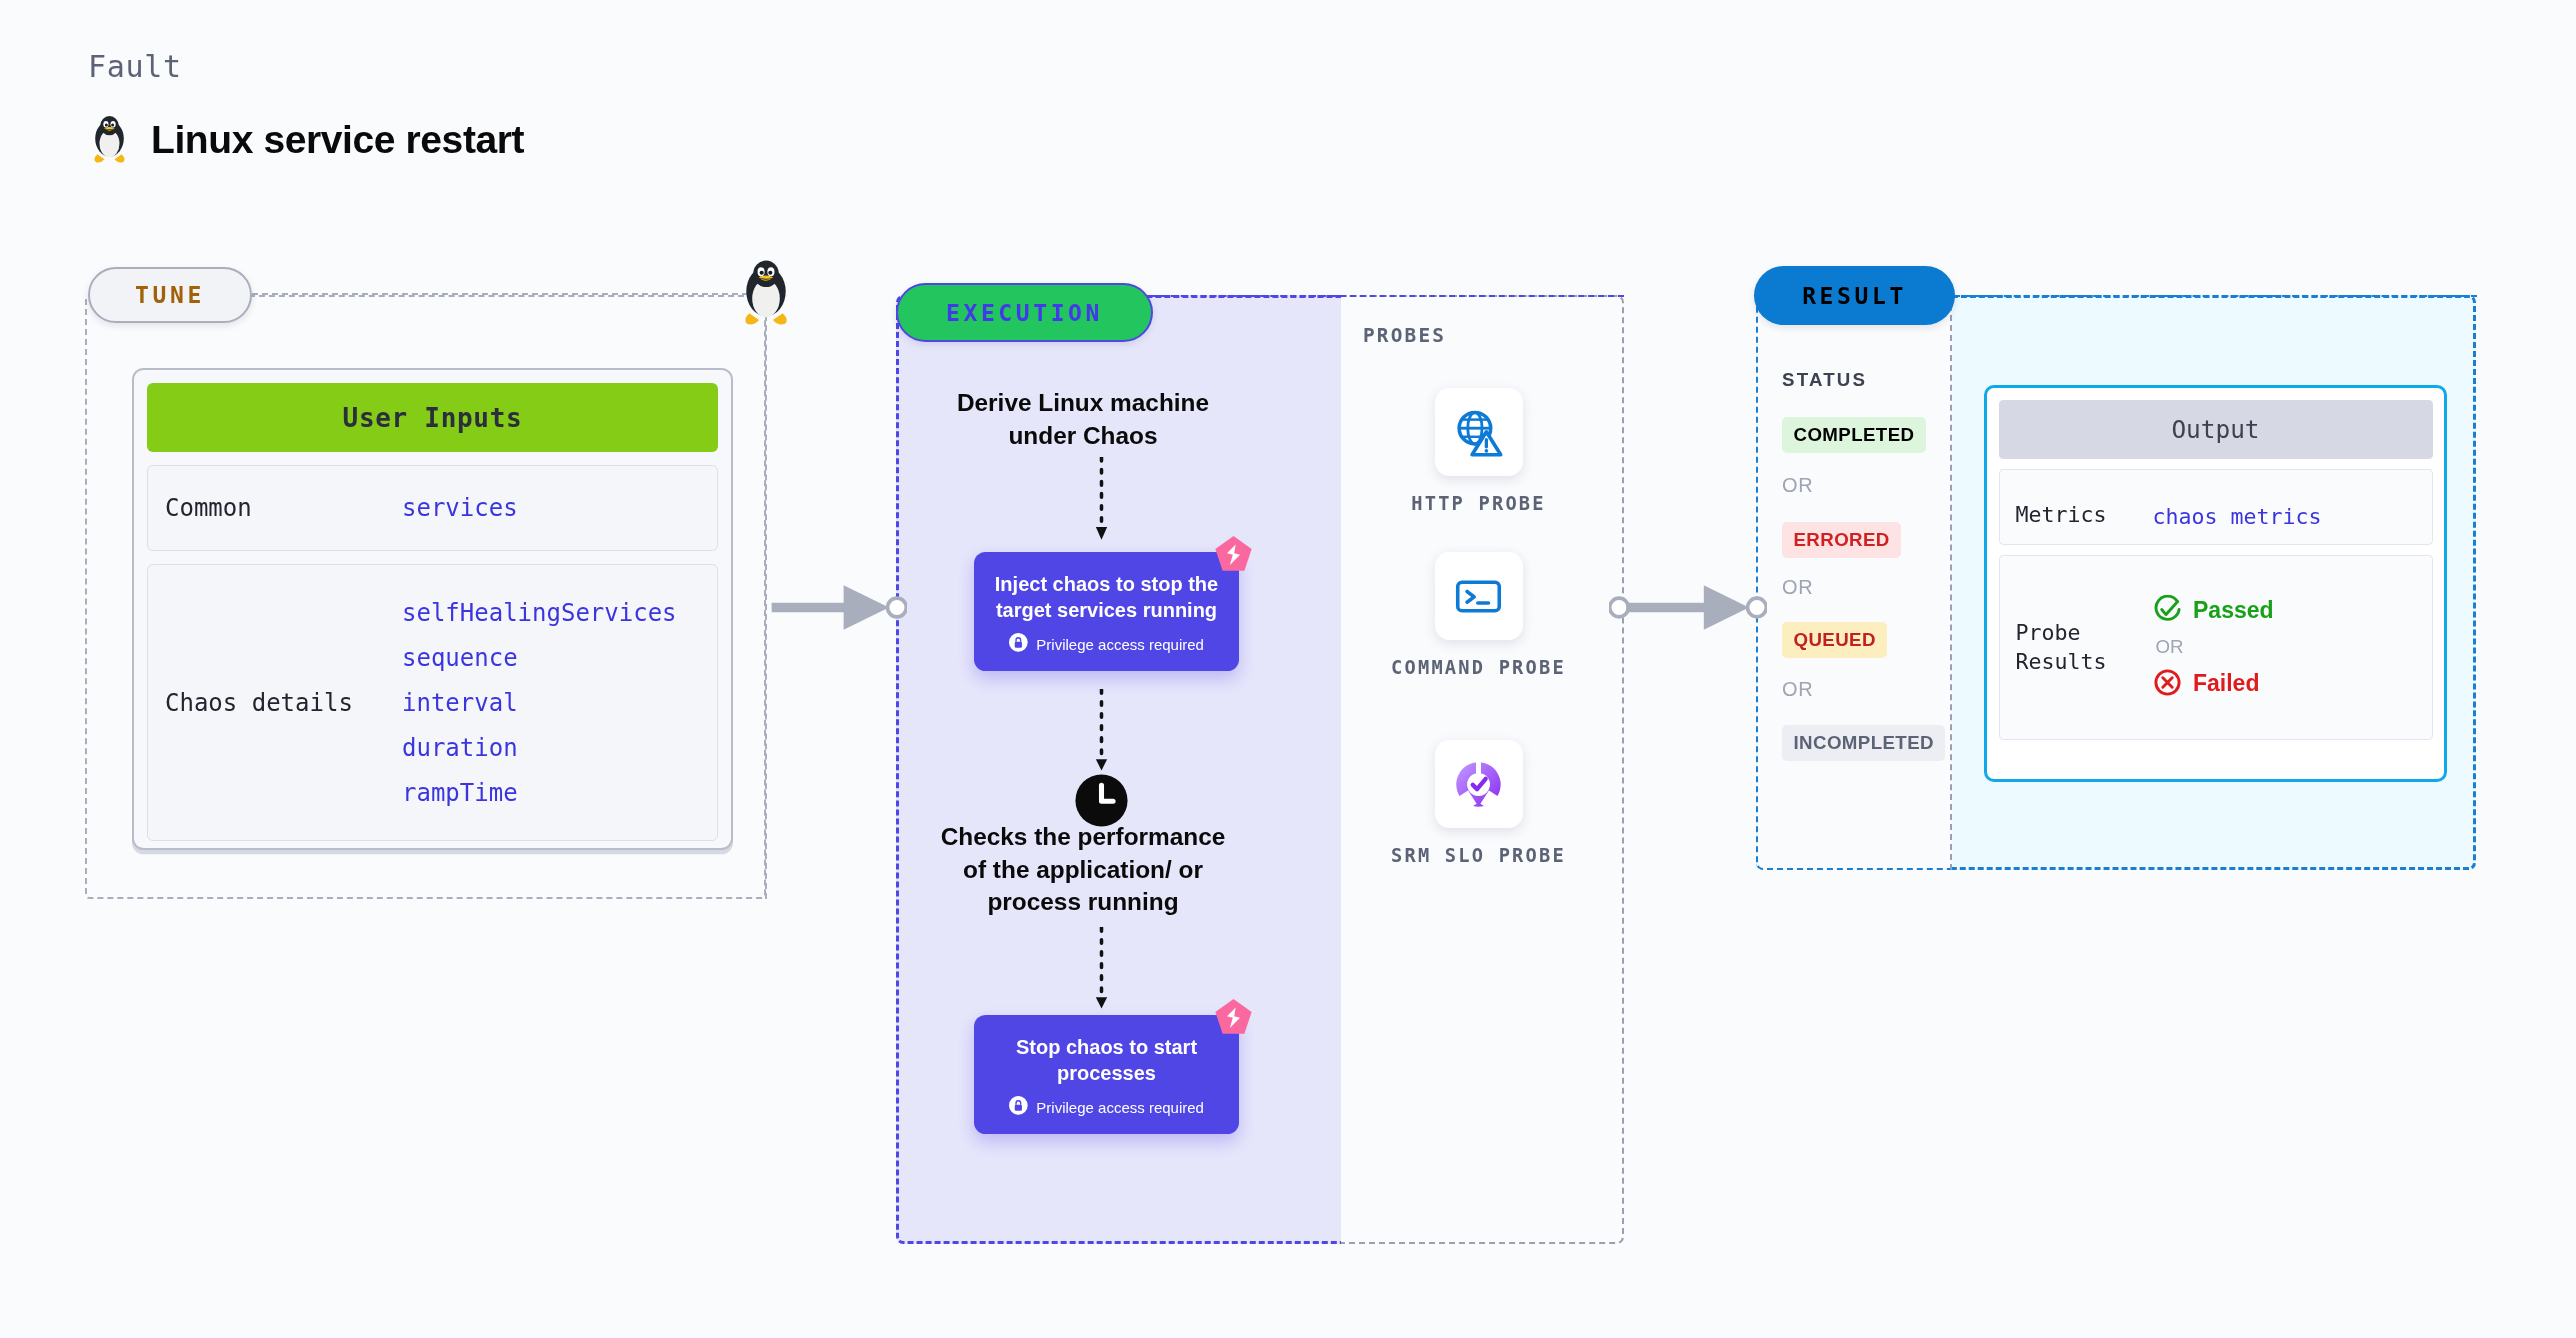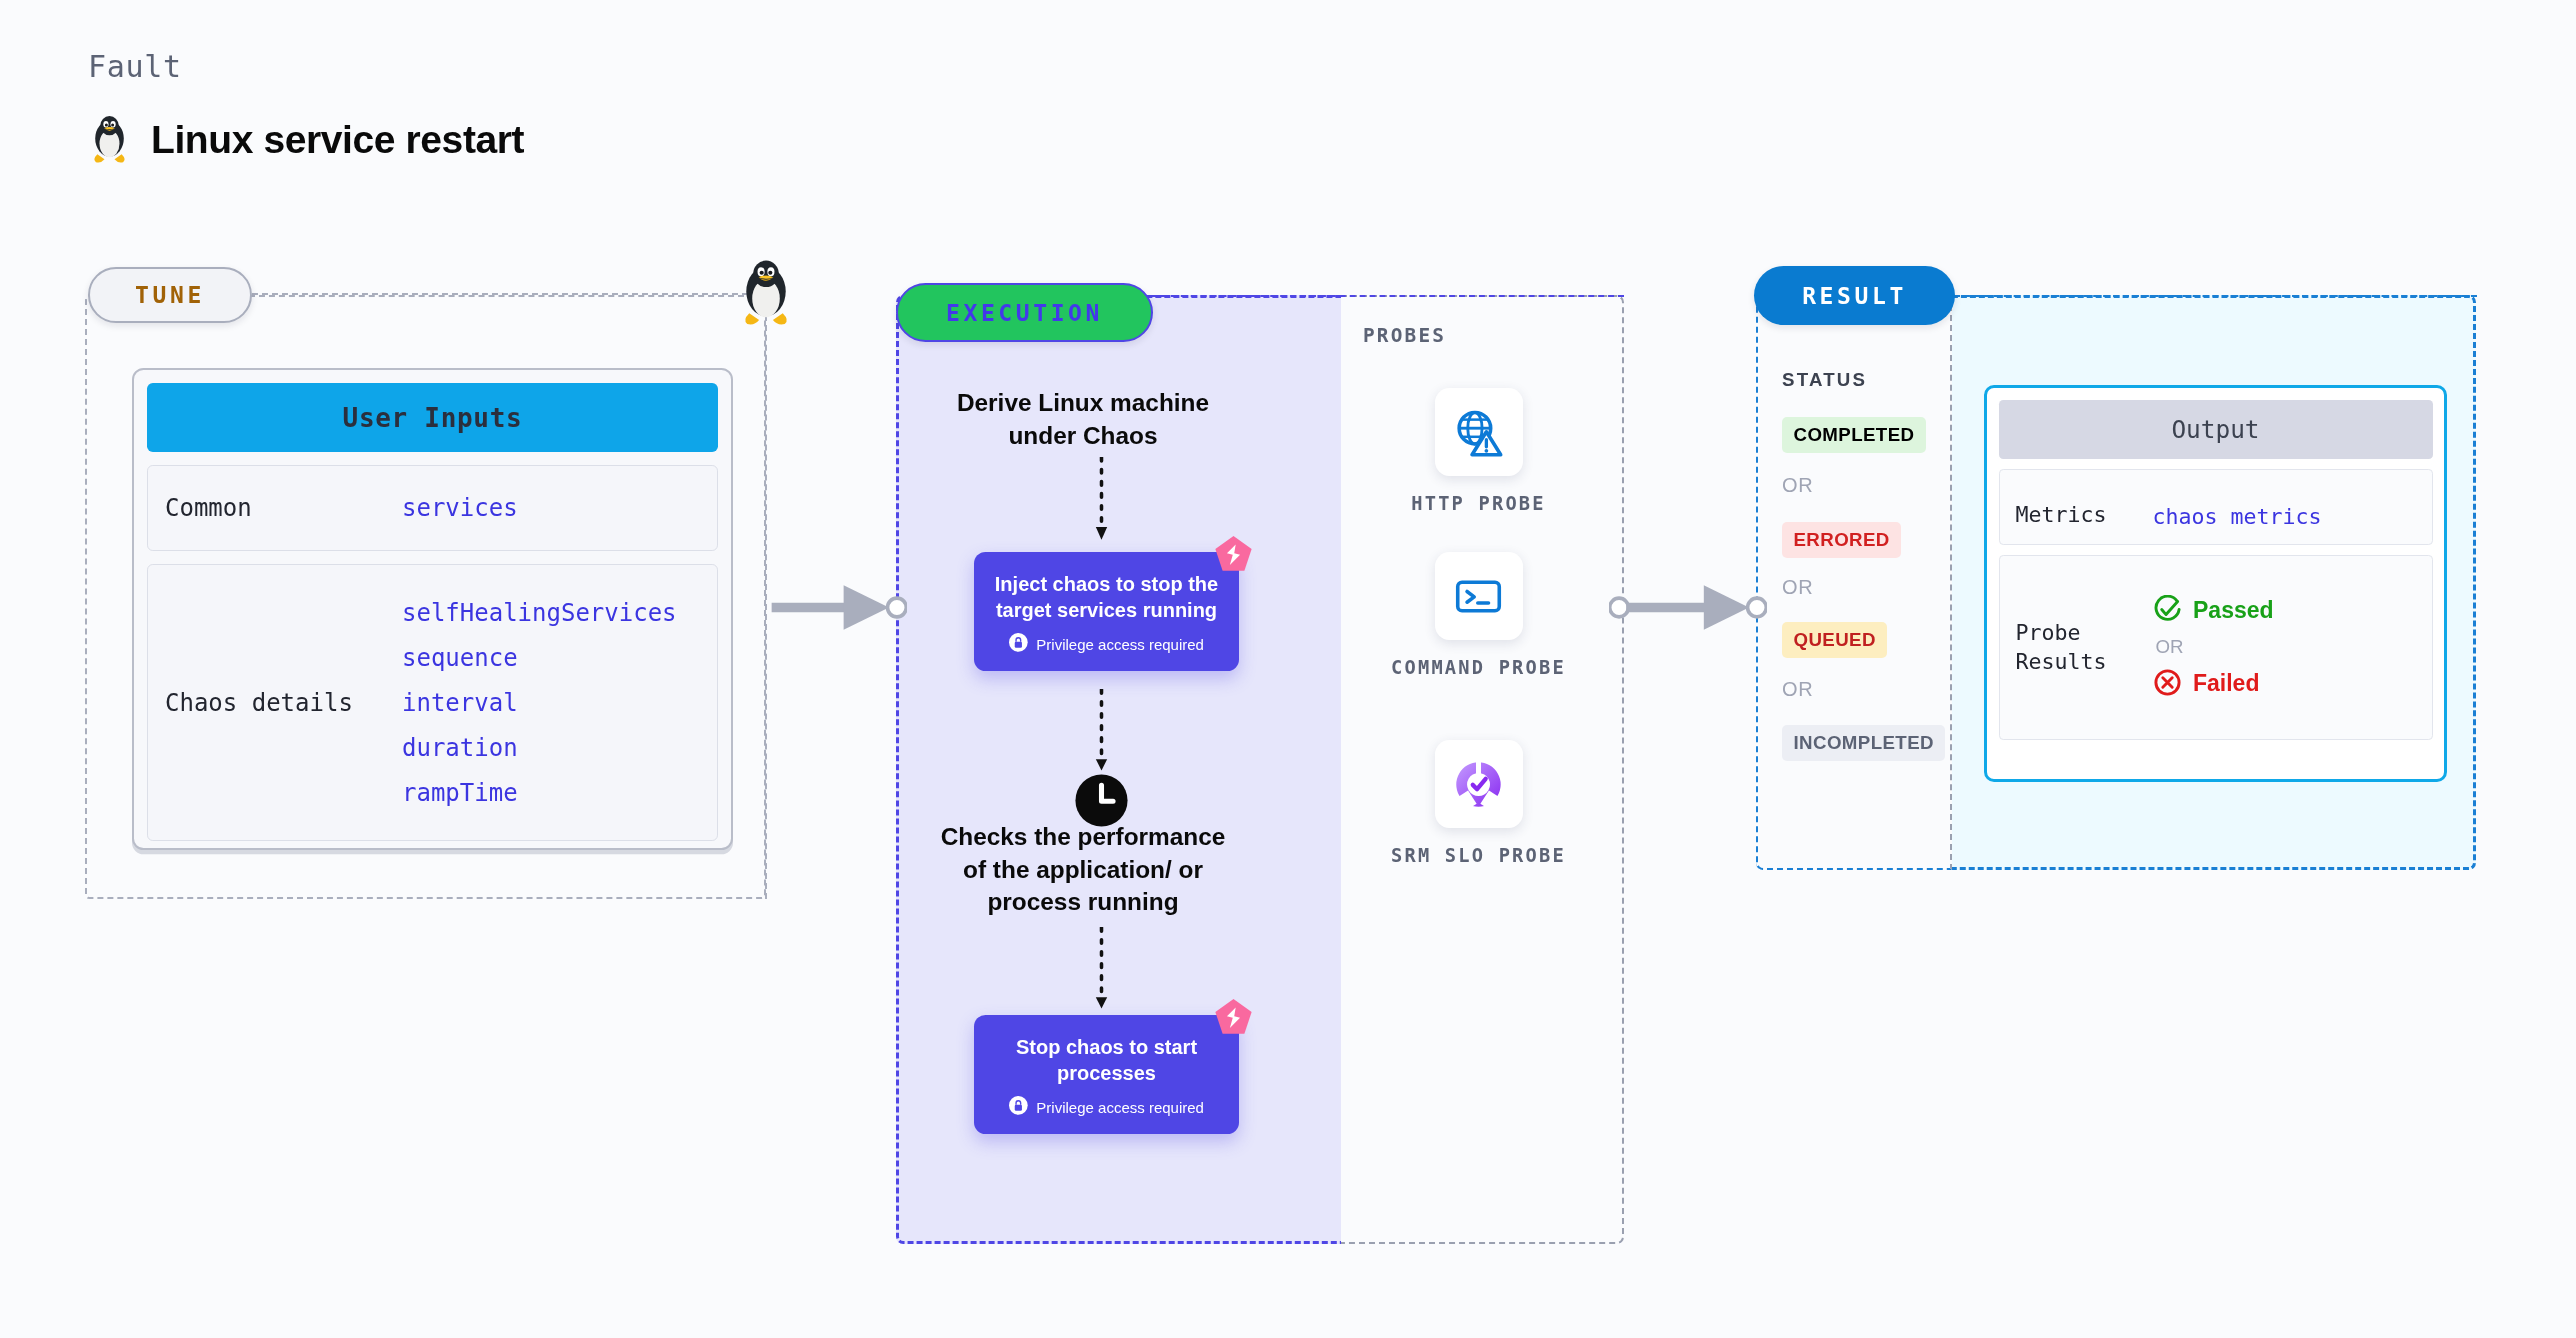--- a/index.html
+++ b/index.html
@@ -74,21 +74,21 @@
     background: #f2f3f7; border: 2.2px solid #a9aebd; color: #a16207;
     font-size: 23px;
   }
   #pill-execution {
     left: 896px; top: 283px; width: 257px; height: 59px;
     background: #22c55e; border: 2.9px solid #4f46e5; color: #4338ea;
     font-size: 23px;
   }
   #pill-result {
     left: 1754px; top: 266px; width: 201px; height: 59px;
-    background: #0a7bd0; border: none; color: #ffffff;
+    background: #0a7bd0; border: none; color: #000000;
     font-size: 23px;
   }
 
   
   .pill-connector { position: absolute; height: 0; border-top-width: 2.9px; border-top-style: dashed; }
   #tune-connector   { left: 252px;  top: 293px; width: 496px; border-color: #a9aebd; }
   #exec-connector   { left: 1151px; top: 295px; width: 473px; border-color: #4f46e5; }
   #result-connector { left: 1954px; top: 295px; width: 523px; border-color: #1a7fd4; }
 
   
@@ -99,21 +99,21 @@
   #tux-icon { position: absolute; left: 735px; top: 259px; width: 62px; height: 69px; }
 
   
   #user-inputs-card {
     position: absolute; left: 132px; top: 368px; width: 601px; height: 482px;
     background: #f7f8fb; border: 2.2px solid #b9bdc9; border-radius: 11.5px;
     box-shadow: 0 4.3px 0 rgba(170,175,190,.45);
     padding: 13px;
   }
   #user-inputs-header {
-    height: 69px; background: #0ea5e9; border-radius: 5.8px;
+    height: 69px; background: #84cc16; border-radius: 5.8px;
     display: flex; align-items: center; justify-content: center;
     font-family: "DejaVu Sans Mono", monospace;
     font-size: 26px; color: #2b2f3d; font-weight: bold; letter-spacing: 0.7px;
   }
   .input-group {
     margin-top: 13px; background: #f5f6fa;
     border: 1.4px solid #dcdfe8; border-radius: 5.8px;
     display: flex; align-items: center; padding: 16px 17px;
   }
   .input-group .grp-label {

